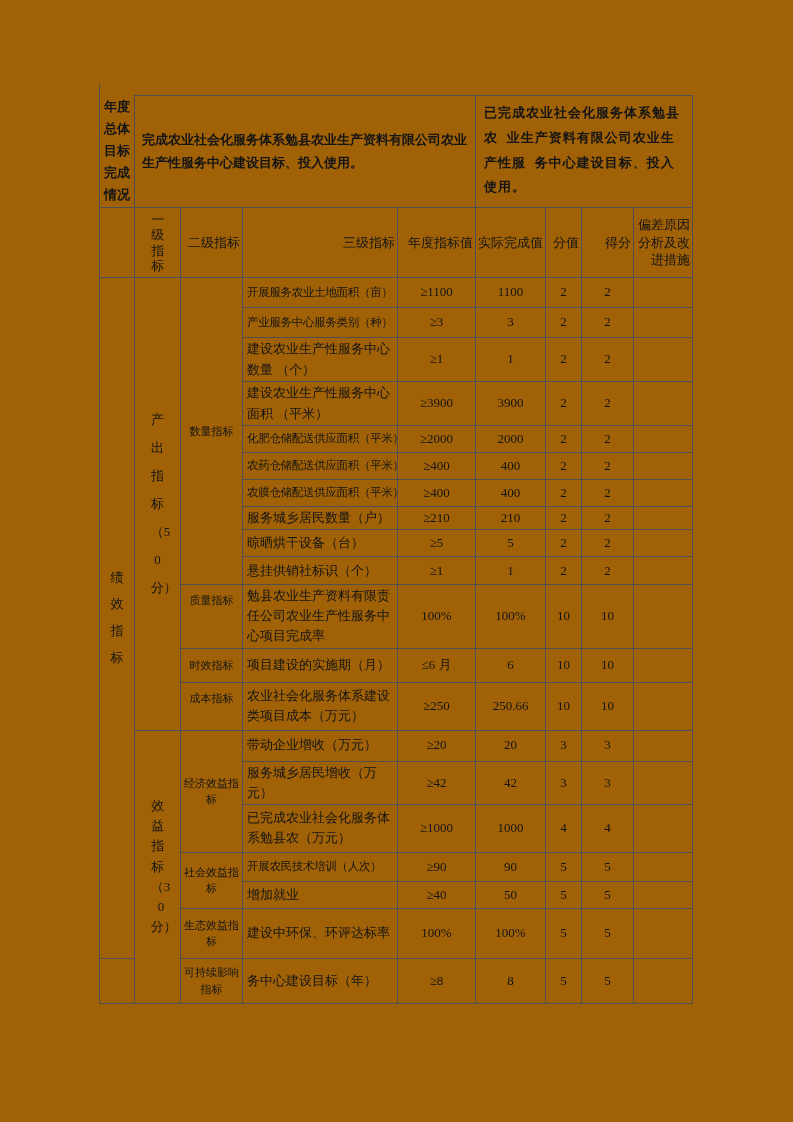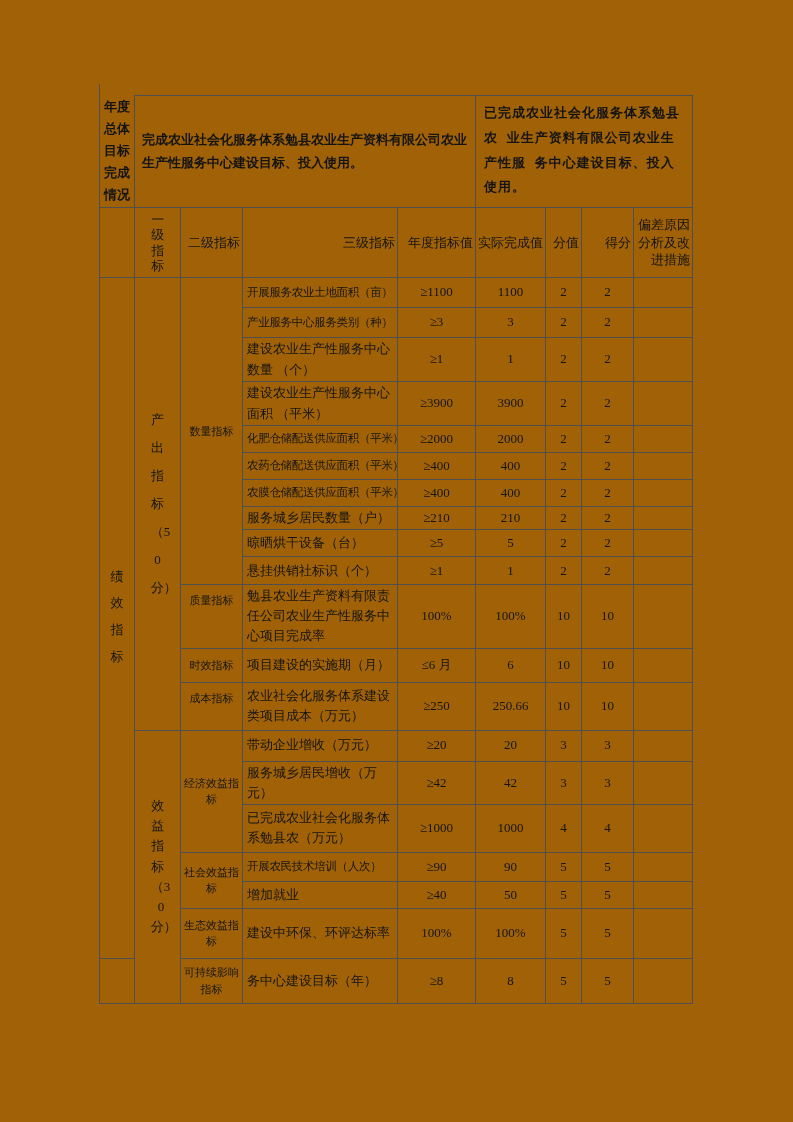--- a/index.html
+++ b/index.html
@@ -24,21 +24,21 @@
   td.noline-top { border-top: 0; }
   td.l3 { text-align: left; padding: 1px 3px 1px 4px; }
   td.l3.fit { font-size: 11.5px; white-space: nowrap; letter-spacing: -0.3px; }
   td.l2 { font-size: 11px; padding: 0 1px; line-height: 1.5; }
   td.l2.top { vertical-align: top; padding-top: 7px; }
   td.sum-text { text-align: left; padding: 0 7px; font-weight: 600; line-height: 1.7; }
   td.sum-text.justified { letter-spacing: 1px; line-height: 1.9; padding: 0 8px; font-family: Liberation Mono, monospace; }
   .vt { margin: 0 auto; word-break: break-all; width: 1.05em; }
   .vt-summary { width: 2.1em; line-height: 1.7; font-weight: 600; }
   .vt-l1h { line-height: 1.18; }
-  .vt-jixiao { line-height: 2.05; font-family: Liberation Mono, monospace; }
+  .vt-jixiao { line-height: 2.05; }
   .vt-chanchu { line-height: 2.15; }
   .vt-xiaoyi { line-height: 1.55; text-align: right; }
   td.hdr { line-height: 1.35; text-align: right; }
   td.val { font-family: "Liberation Serif", "DejaVu Serif", serif; }
 </style>
 </head>
 <body>
 
 <div class="page">
   <div class="stub"></div>

